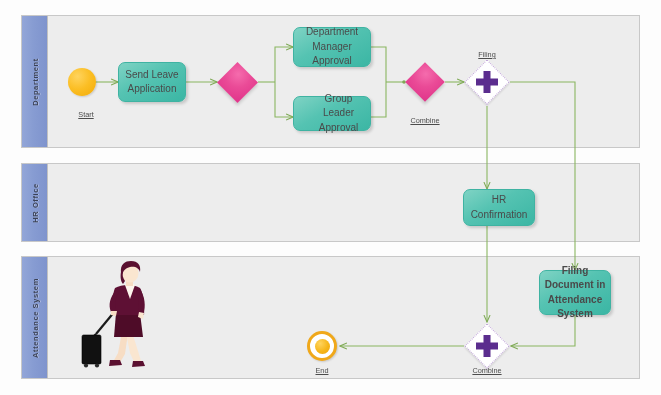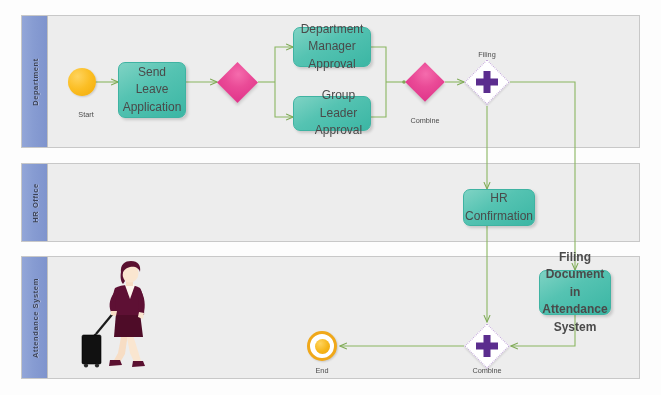--- a/index.html
+++ b/index.html
@@ -48,24 +48,24 @@
   #edges { position: absolute; left:0; top:0; width:661px; height:395px; pointer-events:none; }
 
   
   .node { position: absolute; }
 
   .task {
     border-radius: 7px;
     background: linear-gradient(150deg, #7fd3c4 0%, #55c3b2 42%, #3bb6a4 100%);
     border: 1px solid #3fb3a2;
     box-shadow: 2px 2px 3px rgba(0,0,0,0.16);
-    display: flex; align-items: center; justify-content: center;
+    display: flex; align-items: center; justify-content: flex-end;
     text-align: center;
     color: #4a4a4a;
-    font-size: 12px;
+    font-size: 10px;
     line-height: 1.45;
     padding: 2px 4px;
   }
 
   .gw-decision {
     background: radial-gradient(circle at 32% 28%, #f56cad 0%, #ea4b97 45%, #e0348a 100%);
     transform: rotate(45deg);
     box-shadow: 2px 2px 3px rgba(0,0,0,0.14);
   }
 
@@ -107,20 +107,21 @@
     background: radial-gradient(circle at 34% 30%, #ffd45e 0%, #f6b61a 55%, #eda408 100%);
   }
 
   .node-label {
     position: absolute;
     text-align: center;
     font-size: 7.3px;
     line-height: 1.45;
     color: #4c4c4c;
     white-space: pre-line;
+    text-decoration: underline;
   }
 
   
   #traveler { position: absolute; }
 </style>
 </head>
 <body>
 
 <div id="canvas">
 
@@ -178,21 +179,21 @@
 
       <path d="M575,315 L575,346 L511,346" marker-end="url(#arw)"></path>
 
       <path d="M464,346 L340,346" marker-end="url(#arw)"></path>
     </g>
   </svg>
 
   <div class="node ev-start" style="left:68px; top:68px; width:28px; height:28px;"></div>
   <div class="node-label" style="left:48px; top:110px; width:68px;padding-left:8px;">Start</div>
 
-  <div class="node task" style="left:118px; top:62px; width:68px; height:56px;border-radius:7px;">
+  <div class="node task" style="left:118px; top:62px; width:68px; height:40px;border-radius:7px;">
     <span>Send Leave
 Application</span>
   </div>
 
   <div class="node gw-decision" style="left:223px; top:68px; width:29px; height:29px;"></div>
 
   <div class="node task" style="left:293px; top:27px; width:78px; height:40px;">
     <span>Department
 Manager Approval</span>
   </div>

